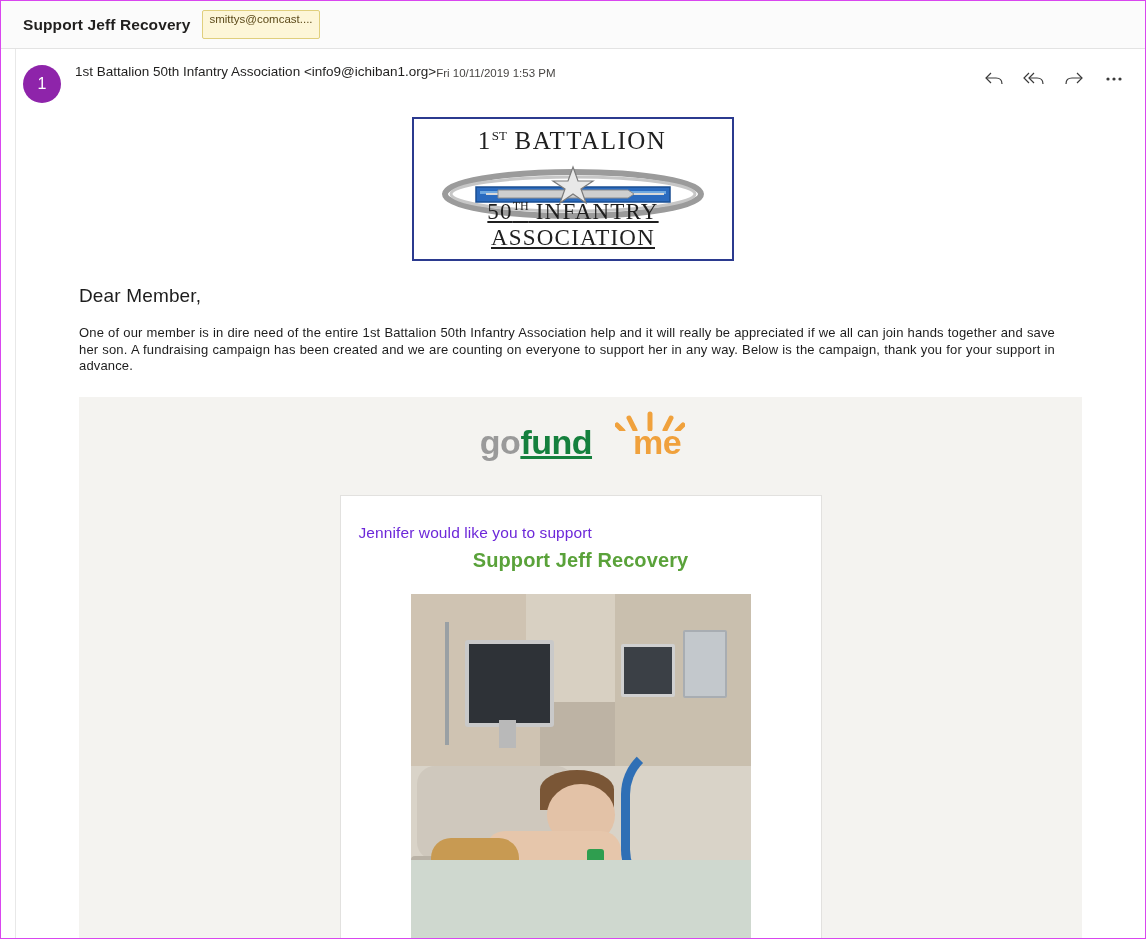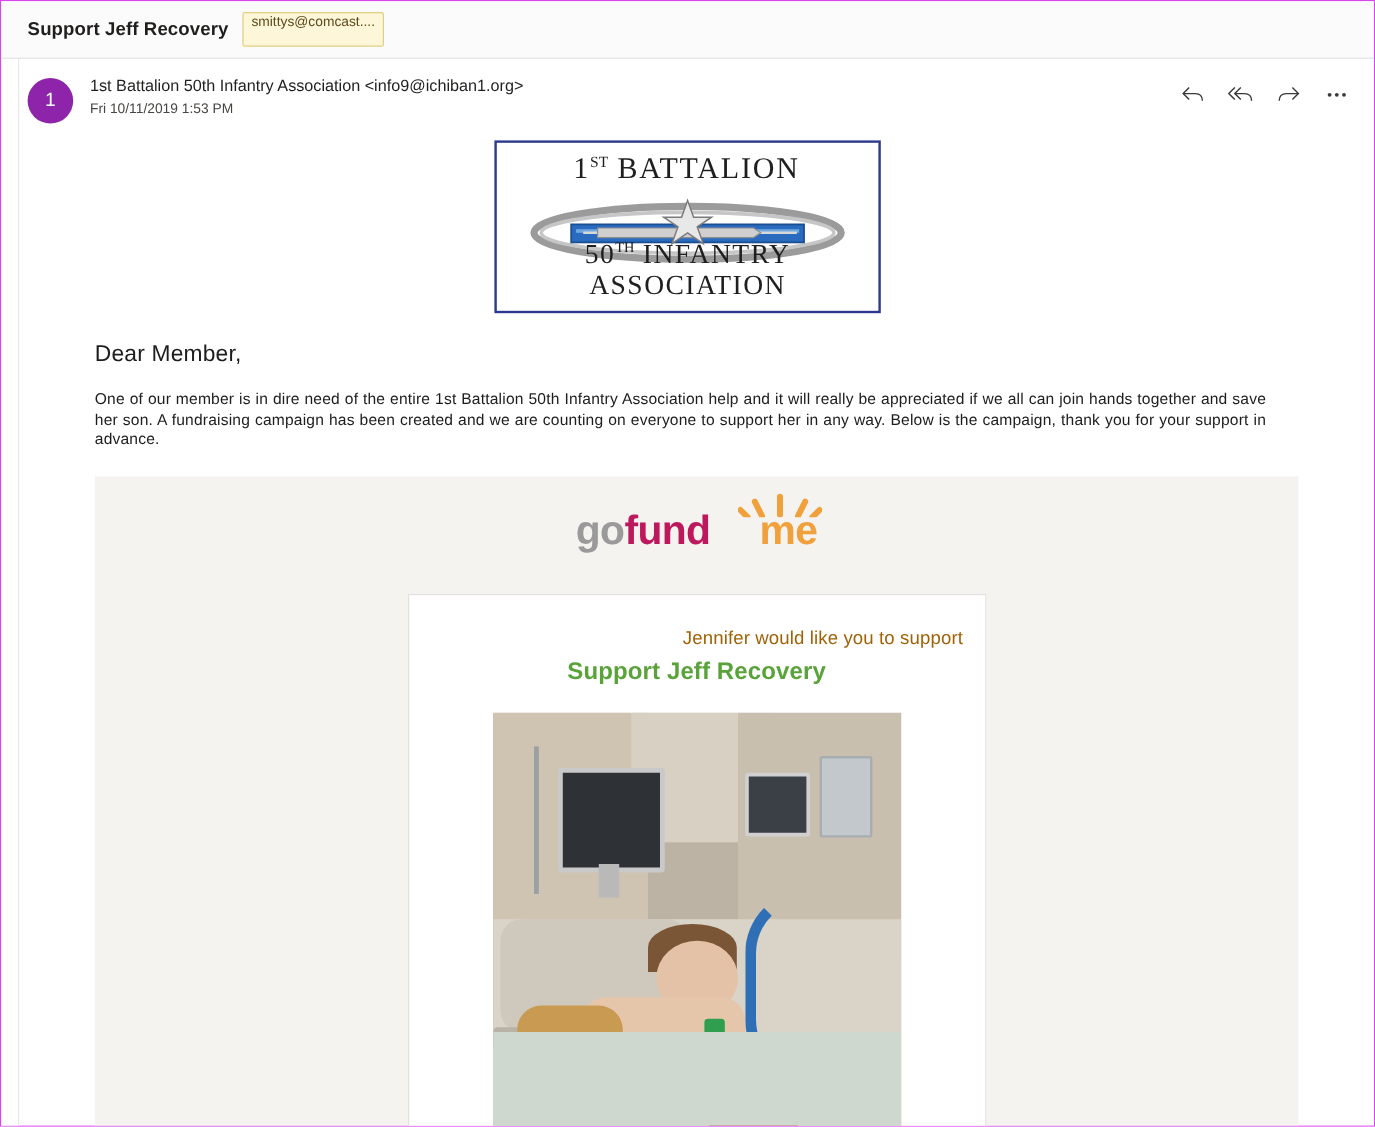--- a/index.html
+++ b/index.html
@@ -80,21 +80,21 @@
     font-size: 16px;
     display: flex;
     align-items: center;
     justify-content: center;
     flex: 0 0 auto;
     margin-top: 2px;
   }
   .sender-meta {
     margin-left: 14px;
     display: flex;
-    flex-direction: column;
+    flex-direction: row;
     justify-content: center;
   }
   .sender-name {
     font-size: 13.5px;
     color: #201f1e;
     line-height: 18px;
   }
   .sender-date {
     font-size: 11.5px;
     color: #484644;
@@ -148,20 +148,21 @@
   .logo-bottom {
     position: absolute;
     bottom: 8px;
     left: 0;
     right: 0;
     text-align: center;
     font-family: "Liberation Serif", serif;
     font-size: 23px;
     letter-spacing: 1.2px;
     color: #1f1f1f;
+    text-decoration: underline;
   }
   .logo-bottom sup { font-size: 12px; letter-spacing: 0; }
   .badge-art {
     position: absolute;
     left: 50%;
     top: 46px;
     transform: translateX(-50%);
     width: 290px;
     height: 58px;
   }
@@ -191,44 +192,44 @@
   }
   .gfm-logo {
     text-align: center;
     font-size: 34px;
     font-weight: bold;
     letter-spacing: -0.5px;
     position: relative;
     height: 46px;
   }
   .gfm-logo .go { color: #9a9a9a; }
-  .gfm-logo .fund { color: #be185d; }
+  .gfm-logo .fund { color: #15803d; text-decoration: underline; }
   .gfm-logo .me { color: #f0a13c; padding-left: 41px; }
   .gfm-rays {
     position: absolute;
     left: 50%;
     margin-left: 34px;
     top: -14px;
     width: 70px;
     height: 22px;
   }
 
   .gfm-card {
     width: 482px;
     margin: 26px auto 0 auto;
     background: #ffffff;
     border: 1px solid #e2e1df;
     box-sizing: border-box;
     padding: 28px 18px 0 18px;
     min-height: 480px;
   }
   .gfm-line1 {
-    text-align: right;
+    text-align: left;
     font-size: 15.5px;
-    color: #a16207;
+    color: #6d28d9;
     letter-spacing: 0.1px;
   }
   .gfm-line2 {
     text-align: center;
     font-size: 20px;
     font-weight: bold;
     color: #5aa23a;
     margin-top: 7px;
     letter-spacing: 0.1px;
   }

